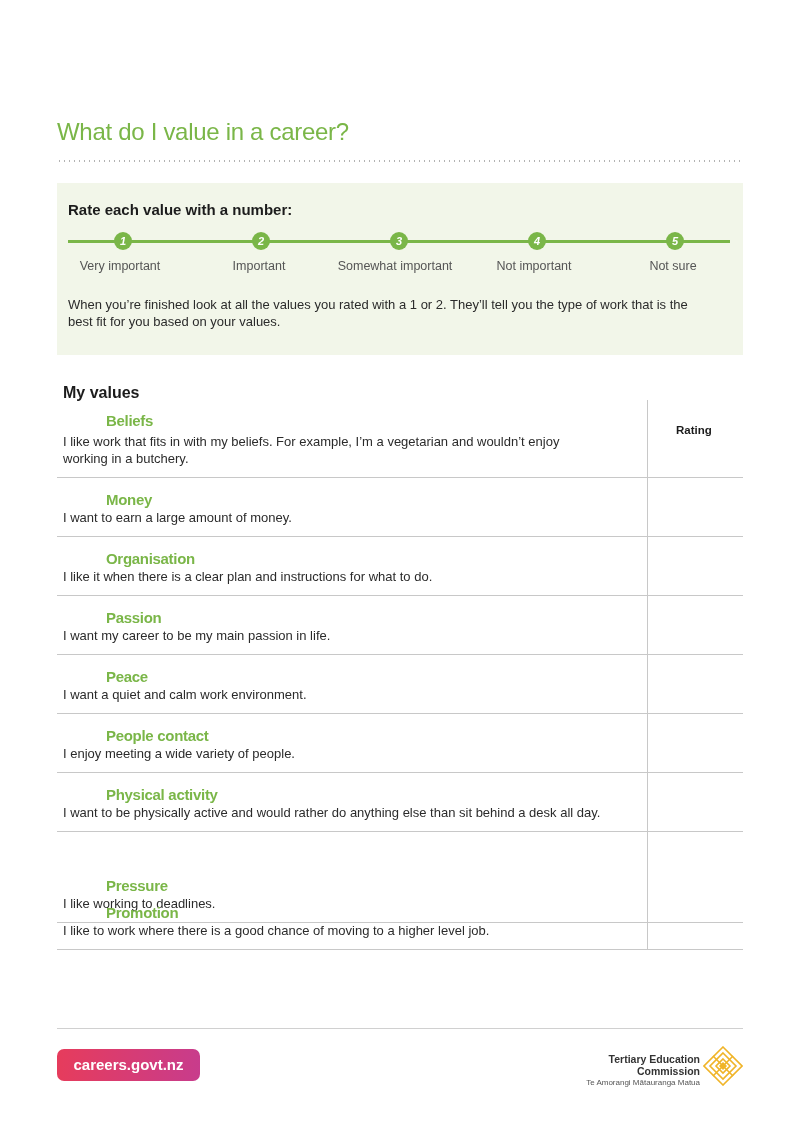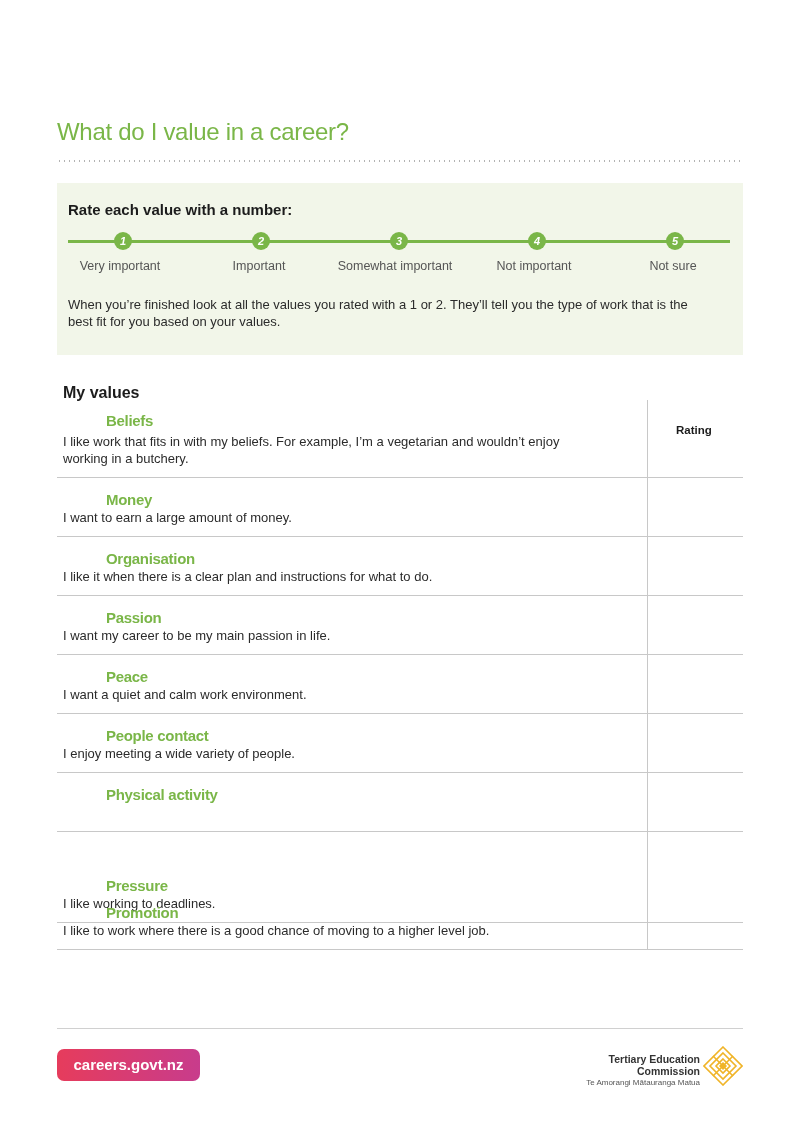--- a/index.html
+++ b/index.html
@@ -86,20 +86,21 @@
 </div>
 
 <div class="row" style="top:714px;height:58px">
   <div class="row-name" style="top:13px">People contact</div>
   <div class="row-desc" style="top:31px">I enjoy meeting a wide variety of people.</div>
   <div class="rating-cell"></div>
 </div>
 
 <div class="row" style="top:773px;height:58px">
   <div class="row-name" style="top:13px">Physical activity</div>
+  <div class="row-desc" style="top:31px;width:580px">I want to be physically active and would rather do anything else than sit behind a desk all day.</div>
   <div class="rating-cell"></div>
 </div>
 
 <div class="row" style="top:864px;height:58px">
   <div class="row-name" style="top:13px">Pressure</div>
   <div class="row-desc" style="top:31px">I like working to deadlines.</div>
   <div class="rating-cell"></div>
 </div>
 
 <div class="row" style="top:891px;height:58px">

